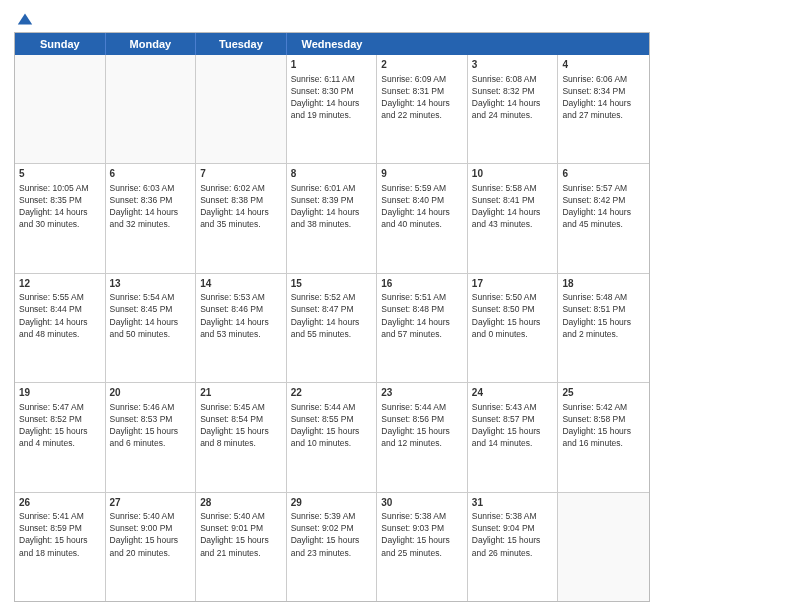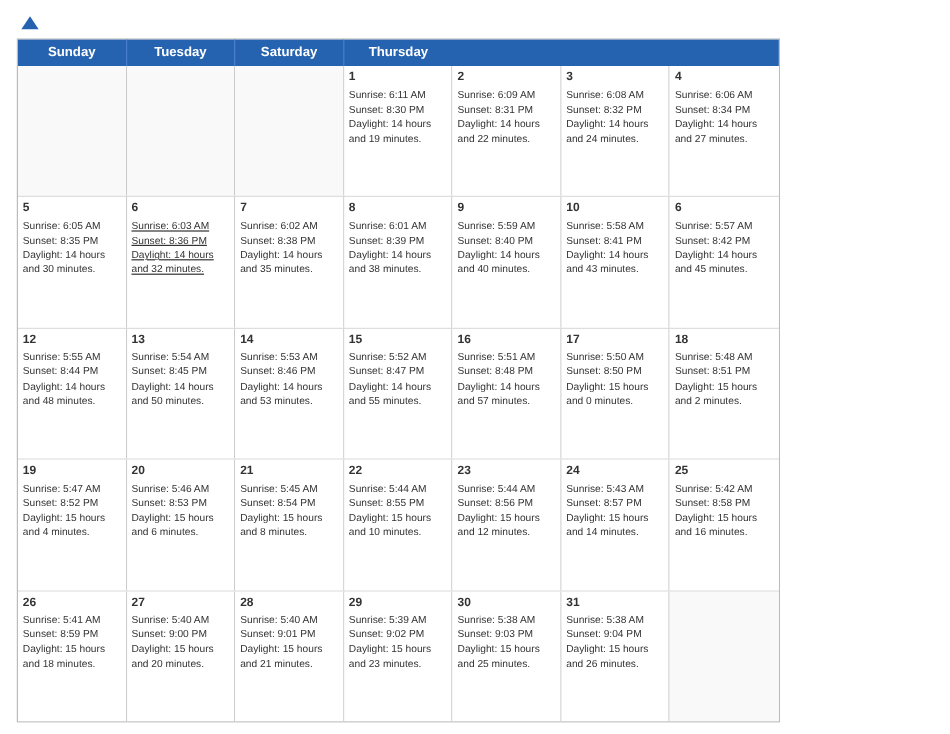--- a/index.html
+++ b/index.html
@@ -133,23 +133,23 @@
     </div>
     <div class="title-area">
       <div class="month-title"></div>
       <div class="location-title"></div>
     </div>
   </div>
 
   <div class="calendar">
     <div class="cal-header-row">
     <div class="cal-header-cell">Sunday</div>
+        <div class="cal-header-cell">Monday</div>
         <div class="cal-header-cell">Tuesday</div>
-        <div class="cal-header-cell">Saturday</div>
-        <div class="cal-header-cell">Thursday</div>
+        <div class="cal-header-cell">Wednesday</div>
       </div>
     <div class="cal-body">
     <div class="cal-week">
           <div class="cal-cell empty"></div>
           <div class="cal-cell empty"></div>
           <div class="cal-cell empty"></div>
           <div class="cal-cell"><span class="day-num">1</span><span class="cell-text" style="white-space: pre-line;">Sunrise: 6:11 AM
 Sunset: 8:30 PM
 Daylight: 14 hours
 and 19 minutes.</span></div>
@@ -160,25 +160,25 @@
           <div class="cal-cell"><span class="day-num">3</span><span class="cell-text" style="white-space: pre-line;">Sunrise: 6:08 AM
 Sunset: 8:32 PM
 Daylight: 14 hours
 and 24 minutes.</span></div>
           <div class="cal-cell"><span class="day-num">4</span><span class="cell-text" style="white-space: pre-line;">Sunrise: 6:06 AM
 Sunset: 8:34 PM
 Daylight: 14 hours
 and 27 minutes.</span></div>
         </div>
         <div class="cal-week">
-          <div class="cal-cell"><span class="day-num">5</span><span class="cell-text" style="white-space: pre-line;">Sunrise: 6:05 AM
+          <div class="cal-cell"><span class="day-num">5</span><span class="cell-text" style="white-space: pre-line;">Sunrise: 10:05 AM
 Sunset: 8:35 PM
 Daylight: 14 hours
 and 30 minutes.</span></div>
-          <div class="cal-cell"><span class="day-num">6</span><span class="cell-text" style="white-space: pre-line; text-decoration: underline;">Sunrise: 6:03 AM
+          <div class="cal-cell"><span class="day-num">6</span><span class="cell-text" style="white-space: pre-line;">Sunrise: 6:03 AM
 Sunset: 8:36 PM
 Daylight: 14 hours
 and 32 minutes.</span></div>
           <div class="cal-cell"><span class="day-num">7</span><span class="cell-text" style="white-space: pre-line;">Sunrise: 6:02 AM
 Sunset: 8:38 PM
 Daylight: 14 hours
 and 35 minutes.</span></div>
           <div class="cal-cell"><span class="day-num">8</span><span class="cell-text" style="white-space: pre-line;">Sunrise: 6:01 AM
 Sunset: 8:39 PM
 Daylight: 14 hours

